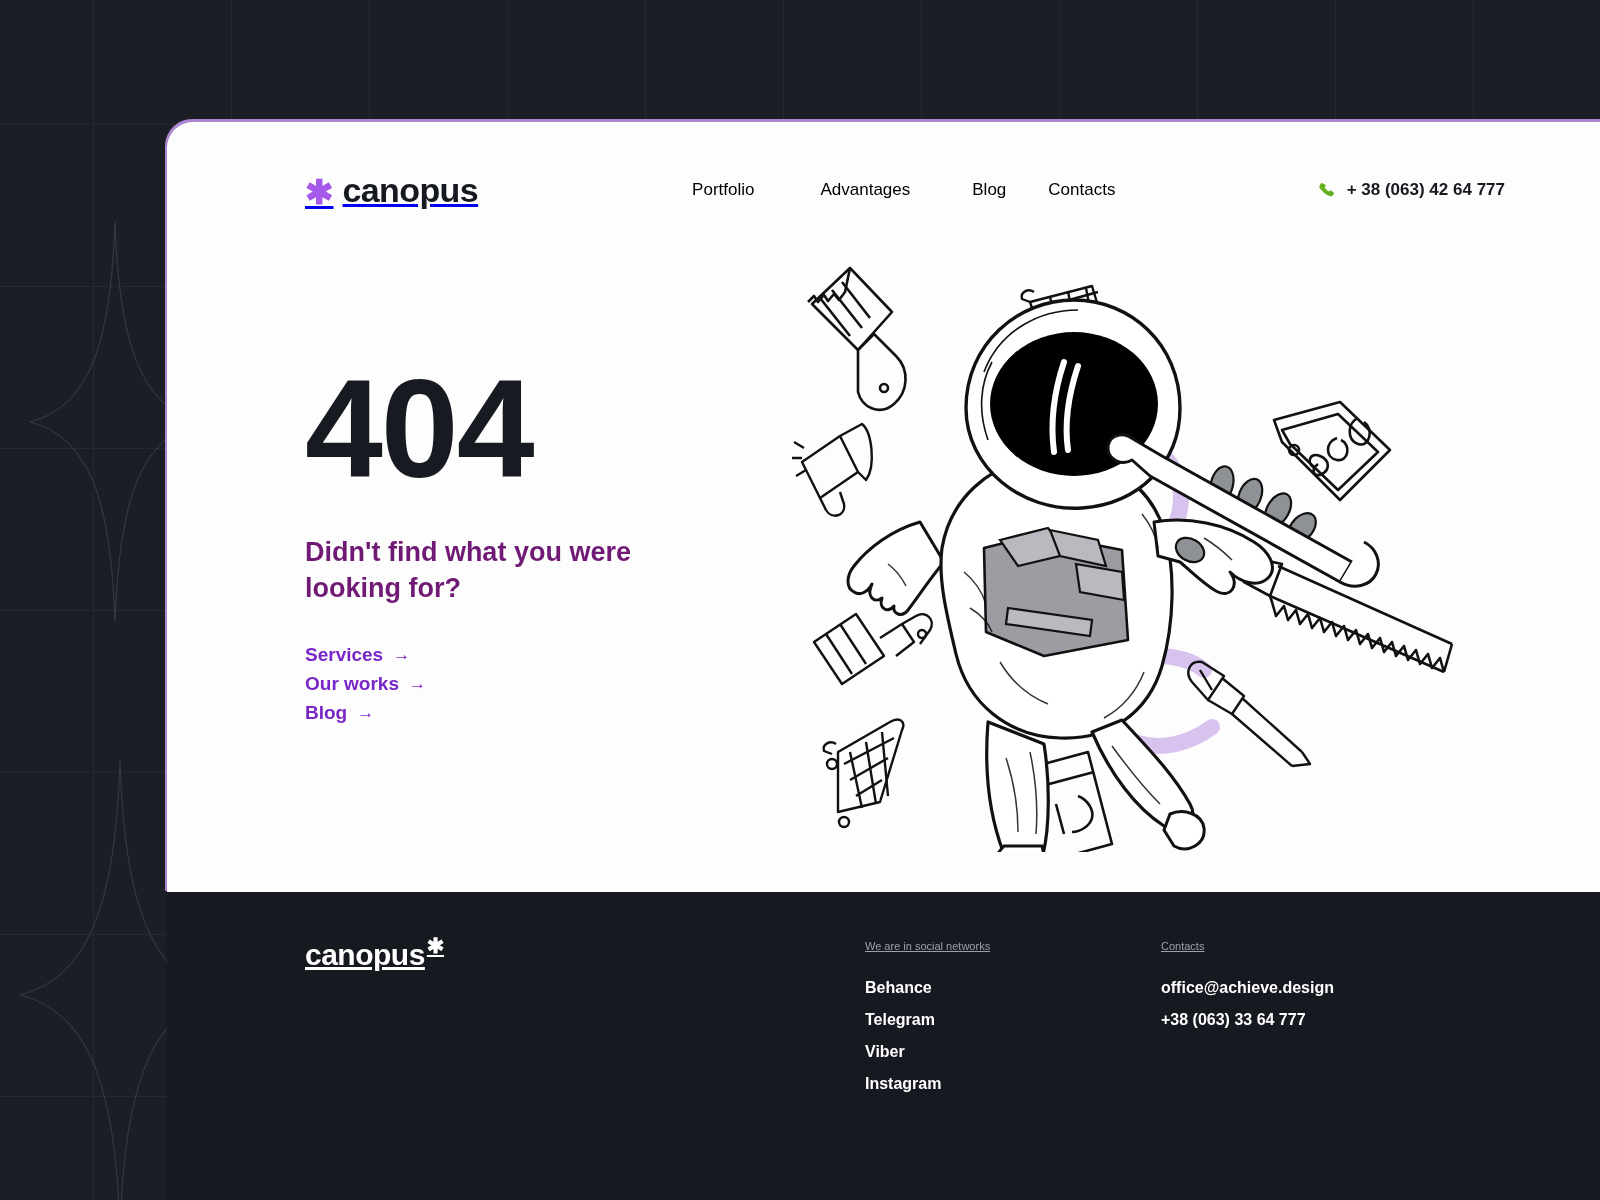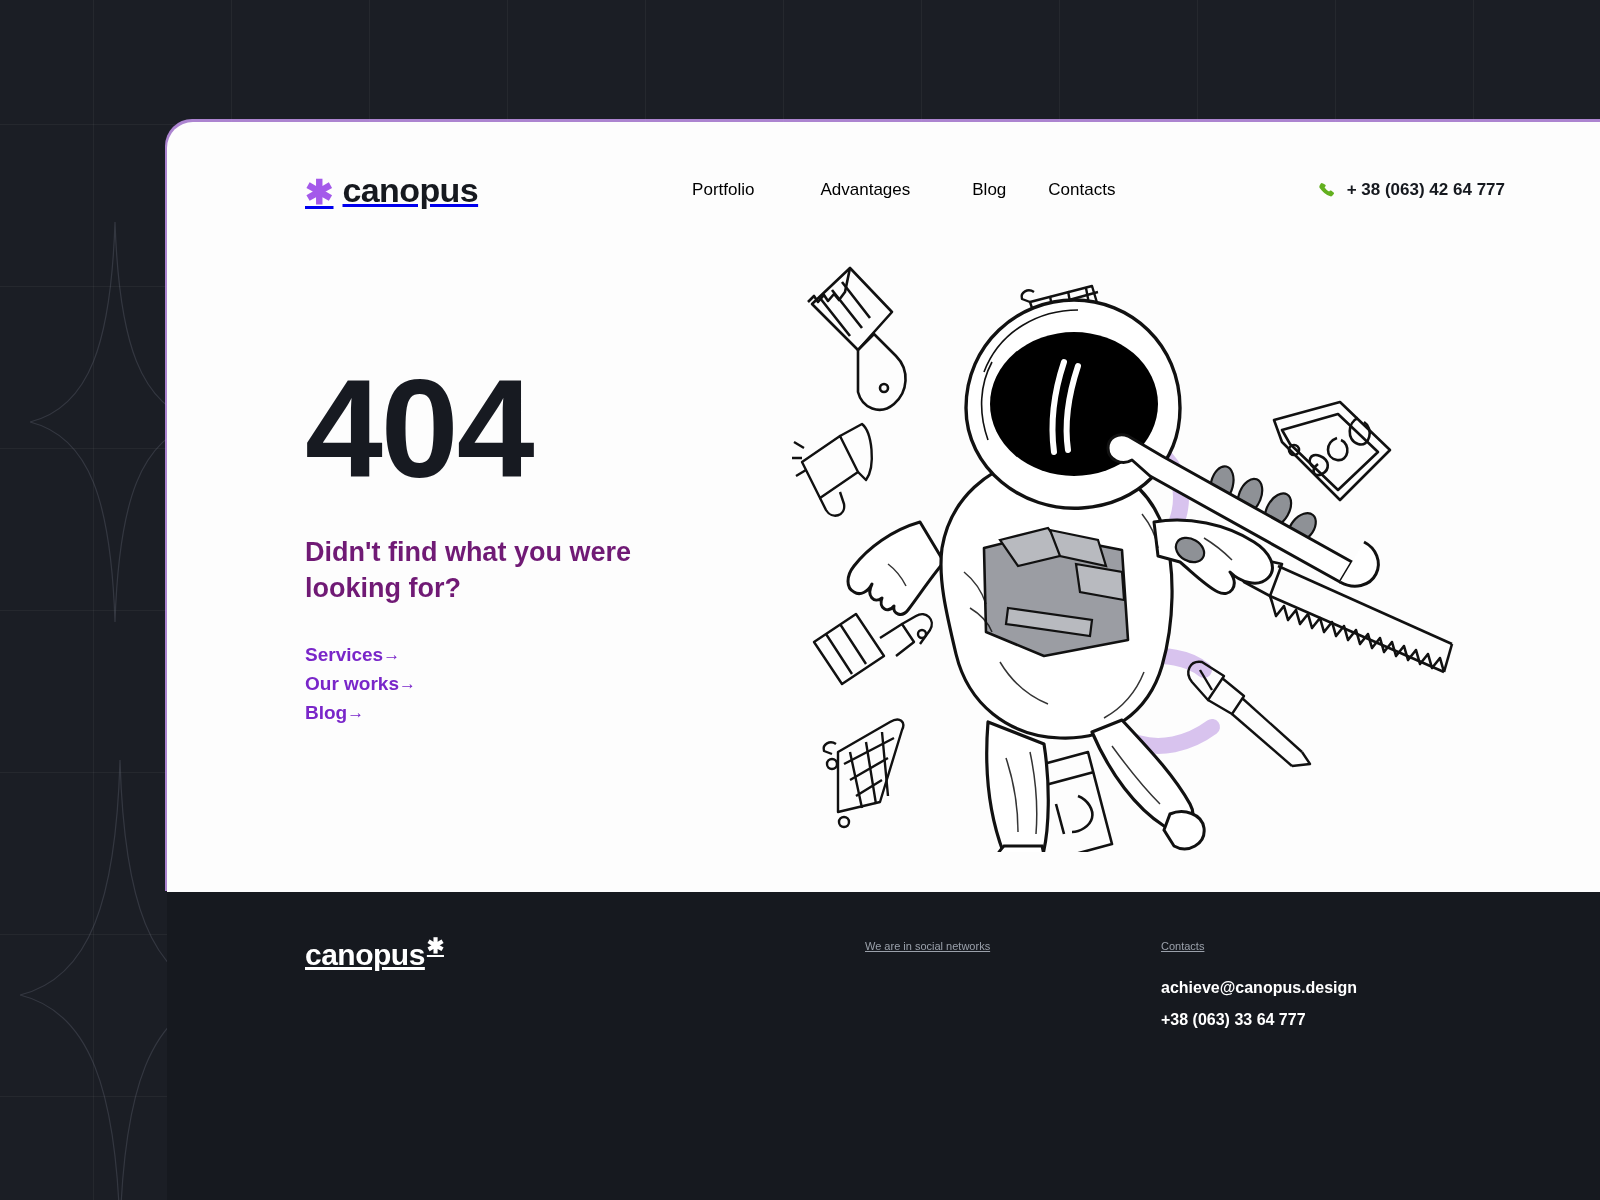--- a/index.html
+++ b/index.html
@@ -83,21 +83,21 @@
     line-height: .84; letter-spacing: -2px;
   }
   #hero-subtitle {
     margin-top: 46px;
     font-size: 27px; font-weight: 700; color: #701a75;
     line-height: 1.36; max-width: 380px;
   }
   #hero-links { margin-top: 37px; display: flex; flex-direction: column; gap: 7px; }
   #hero-links a {
     font-size: 19px; font-weight: 700; color: #7926c9;
-    text-decoration: none; display: inline-flex; align-items: center; 
+    text-decoration: none; display: inline-flex; align-items: center; gap: 10px;
     width: fit-content;
   }
   #hero-links a .arr { font-size: 17px; font-weight: 400; }
 
   
   #hero-illustration {
     position: absolute; left: 625px; top: 130px;
     width: 700px; height: 600px;
   }
 
@@ -342,24 +342,30 @@
 
     <div id="footer-brand">
       <a id="footer-logo" href="#">
         <span>canopus</span>
         <span class="ast">✱</span>
       </a>
     </div>
 
     <div id="footer-social" class="footer-col">
       <h4>We are in social networks</h4>
+      <ul>
+        <li><a href="#">Behance</a></li>
+        <li><a href="#">Telegram</a></li>
+        <li><a href="#">Viber</a></li>
+        <li><a href="#">Instagram</a></li>
+      </ul>
     </div>
 
     <div id="footer-contacts" class="footer-col">
       <h4>Contacts</h4>
       <ul>
-        <li><a href="#">achieve@canopus.design</a></li>
+        <li><a href="#">office@achieve.design</a></li>
         <li><a href="#">+38 (063) 33 64 777</a></li>
       </ul>
     </div>
 
   </div>
 </footer>
 
 </body></html>

